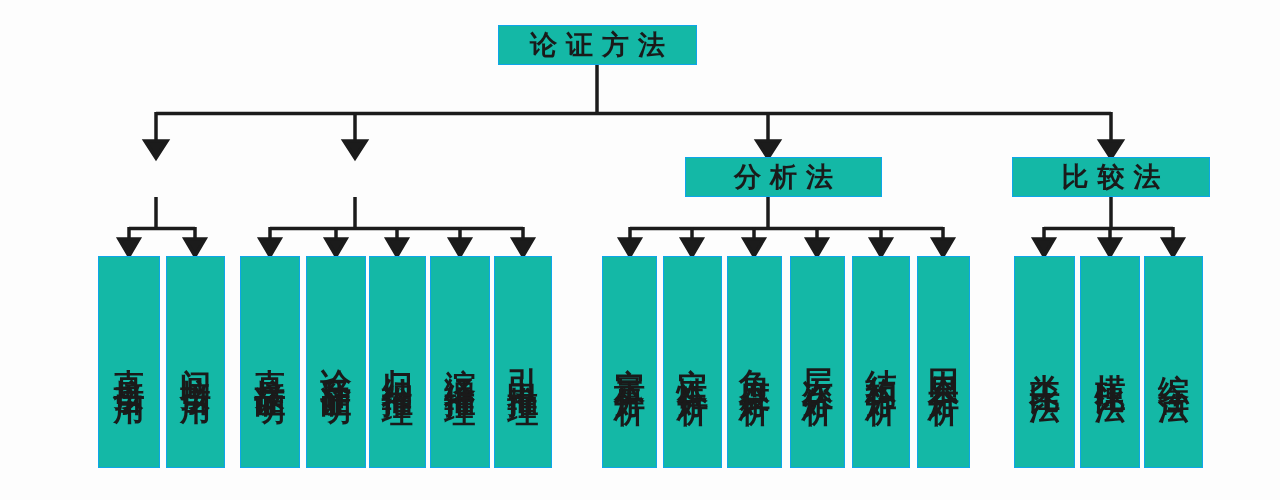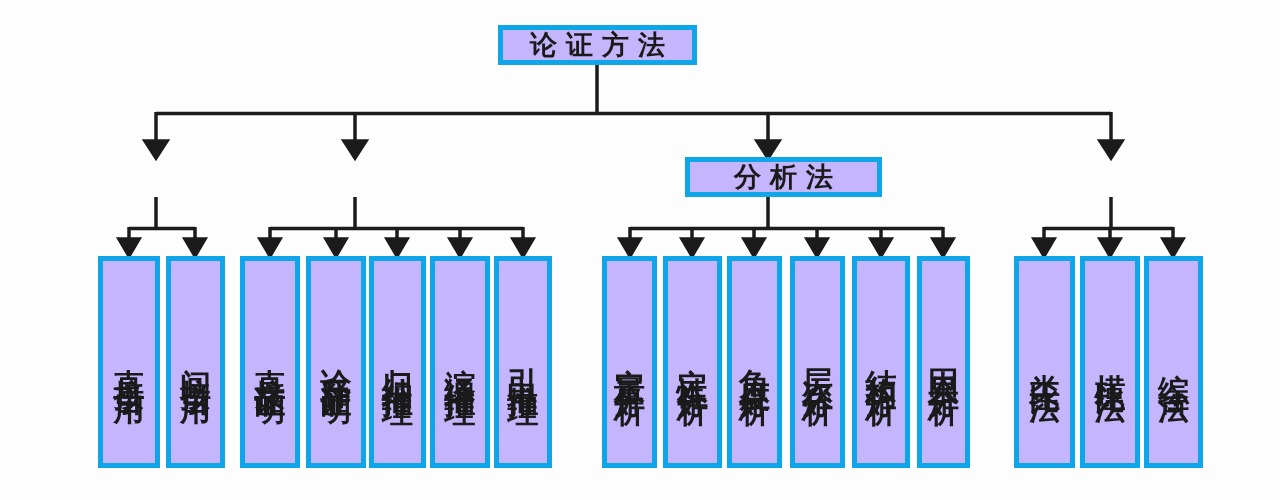--- a/index.html
+++ b/index.html
@@ -7,22 +7,22 @@
     position:relative;
     width:1280px;height:500px;
     background:#fdfdfd;
     font-family:"DejaVu Serif","Liberation Serif",serif;
     color:#1a1a1a;
     overflow:hidden;
   }
   #wires{position:absolute;left:0;top:0;width:1280px;height:500px;}
   .box{
     position:absolute;
-    border:5px solid #0ea5e9;
-    background:#c4b5fd;
+    border:1px solid #0ea5e9;
+    background:#14b8a6;
     display:flex;align-items:center;justify-content:center;
     font-weight:bold;
     box-sizing:border-box;
   }
   .hbox{
     font-size:27px;
     letter-spacing:9px;
     padding-left:9px; 
     white-space:nowrap;
   }
@@ -99,20 +99,21 @@
       <line x1="1110" y1="227" x2="1110" y2="241"></line>
       <polygon points="1100,239 1120,239 1110,256"></polygon>
       <line x1="1173" y1="227" x2="1173" y2="241"></line>
       <polygon points="1163,239 1183,239 1173,256"></polygon>
     </g>
   </svg>
 
   <div class="box hbox" style="left:498px;top:25px;width:199px;height:40px;">论证方法</div>
 
   <div class="box hbox" style="left:685px;top:157px;width:197px;height:40px;text-align:center;">分析法</div>
+  <div class="box hbox" style="left:1012px;top:157px;width:198px;height:40px;">比较法</div>
 
   <div class="box vbox" style="left:98px;top:256px;width:62px;height:212px;">
     <span class="vtext">直接引用</span>
   </div>
   <div class="box vbox" style="left:166px;top:256px;width:59px;height:212px;">
     <span class="vtext">间接引用</span>
   </div>
 
   <div class="box vbox" style="left:240px;top:256px;width:60px;height:212px;">
     <span class="vtext">直接证明</span>

